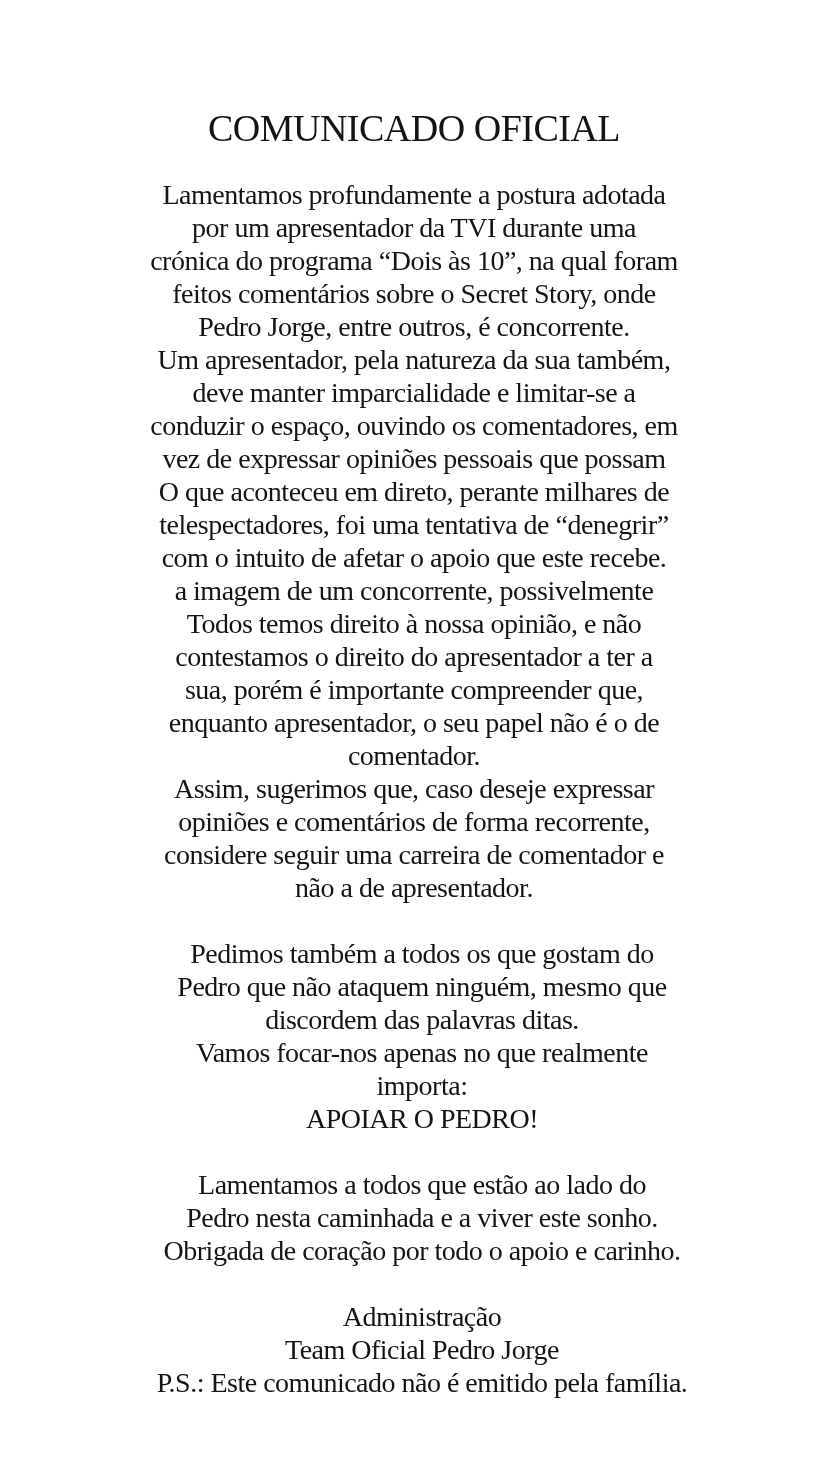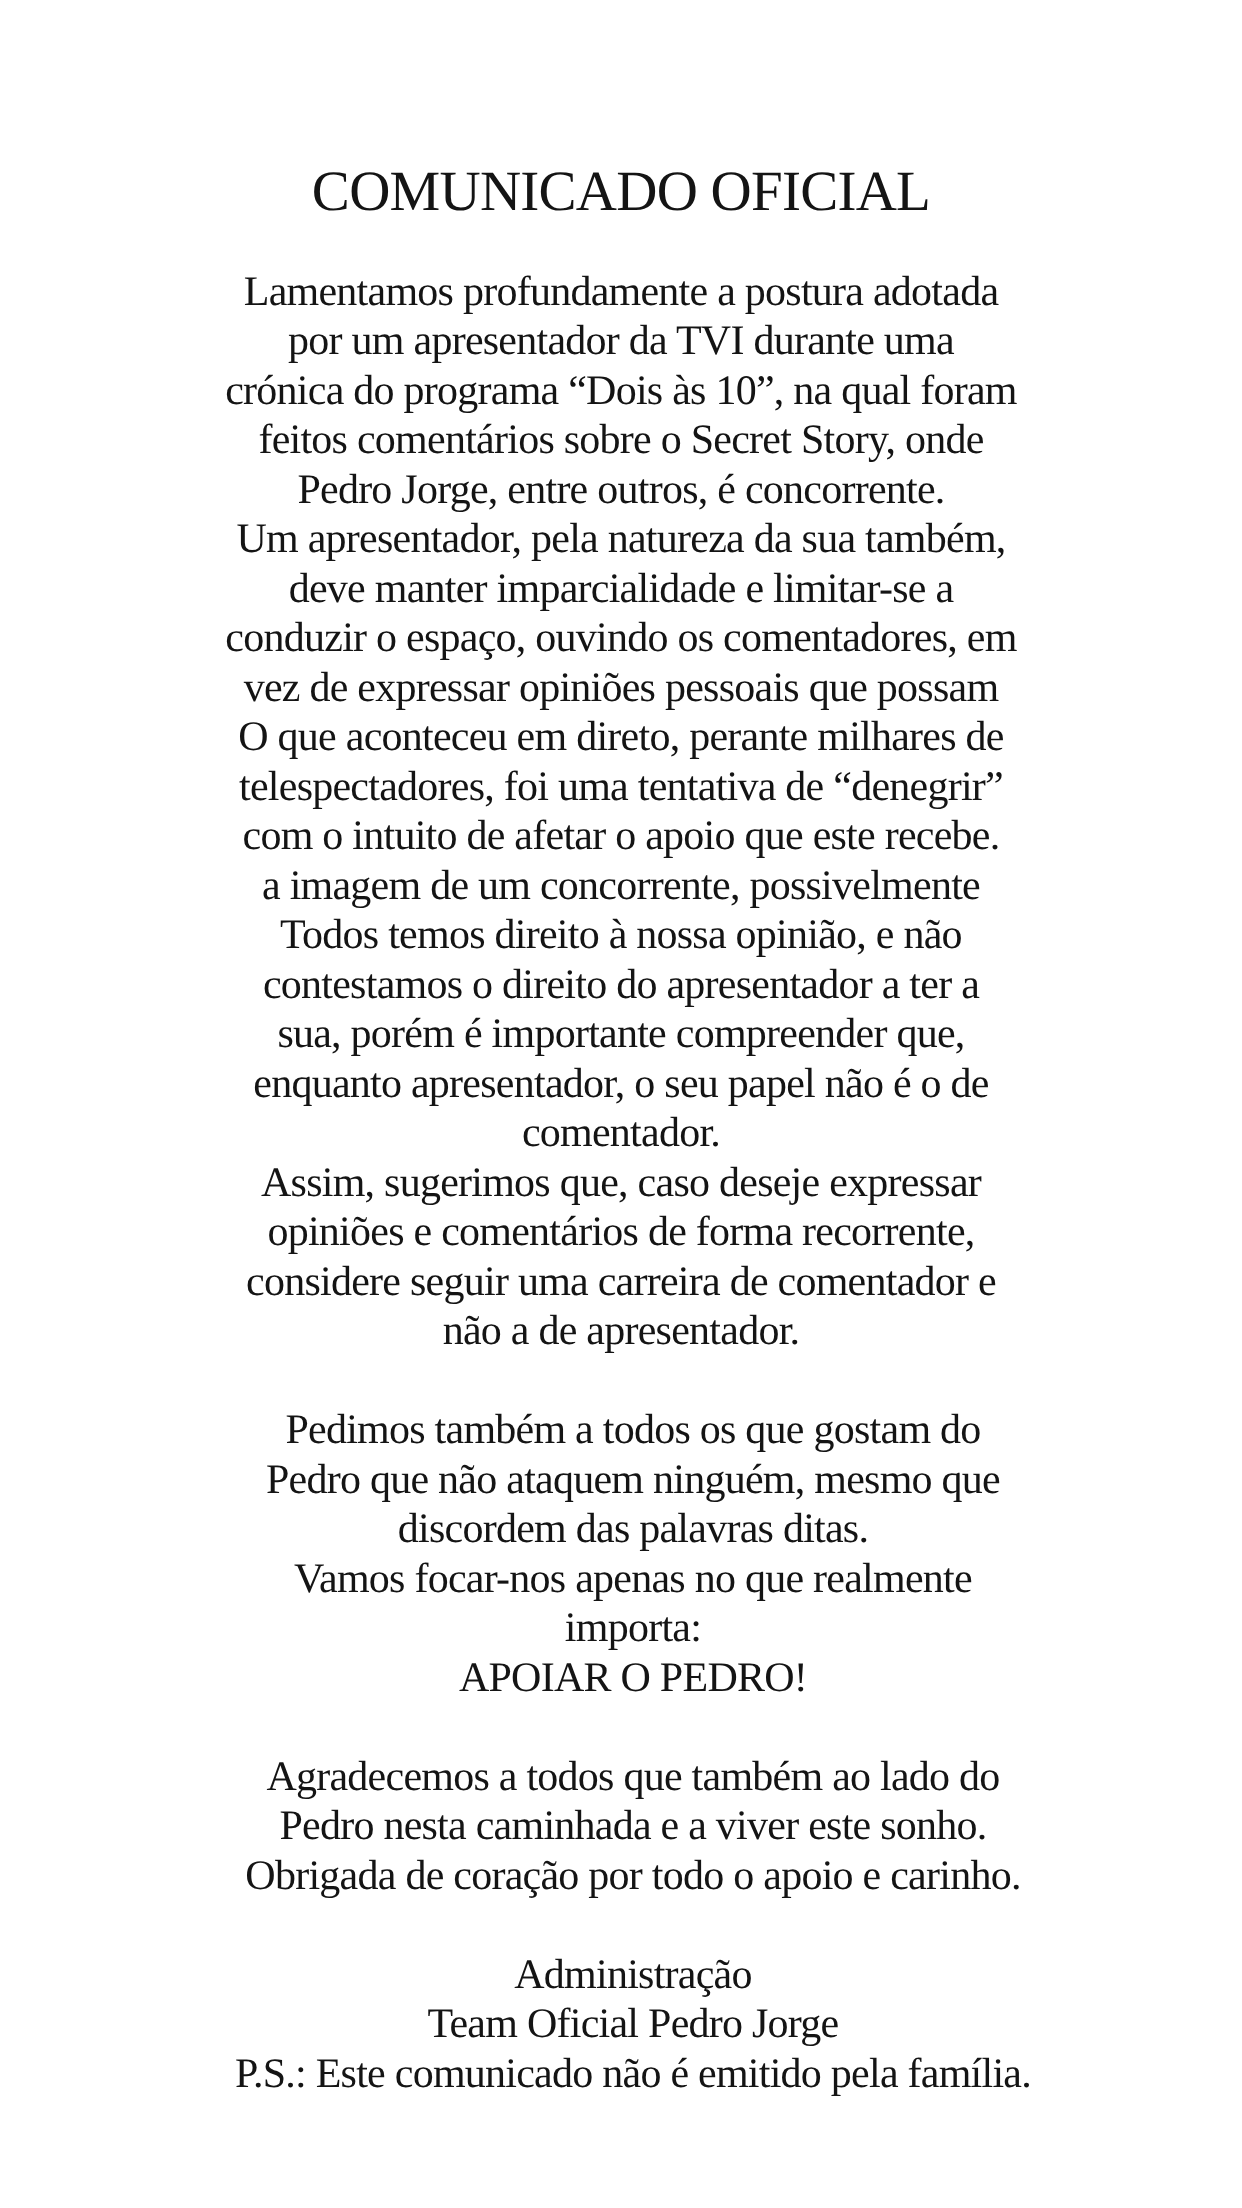--- a/index.html
+++ b/index.html
@@ -71,21 +71,21 @@
       </div>
       <div class="block">
         <div class="line">Pedimos também a todos os que gostam do</div>
         <div class="line">Pedro que não ataquem ninguém, mesmo que</div>
         <div class="line">discordem das palavras ditas.</div>
         <div class="line">Vamos focar-nos apenas no que realmente</div>
         <div class="line">importa:</div>
         <div class="line">APOIAR O PEDRO!</div>
       </div>
       <div class="block">
-        <div class="line">Agradecemos a todos que também ao lado do</div>
+        <div class="line">Lamentamos a todos que estão ao lado do</div>
         <div class="line">Pedro nesta caminhada e a viver este sonho.</div>
         <div class="line">Obrigada de coração por todo o apoio e carinho.</div>
       </div>
       <div class="block">
         <div class="line">Administração</div>
         <div class="line">Team Oficial Pedro Jorge</div>
         <div class="line">P.S.: Este comunicado não é emitido pela família.</div>
       </div>
     </div>
 </div>

